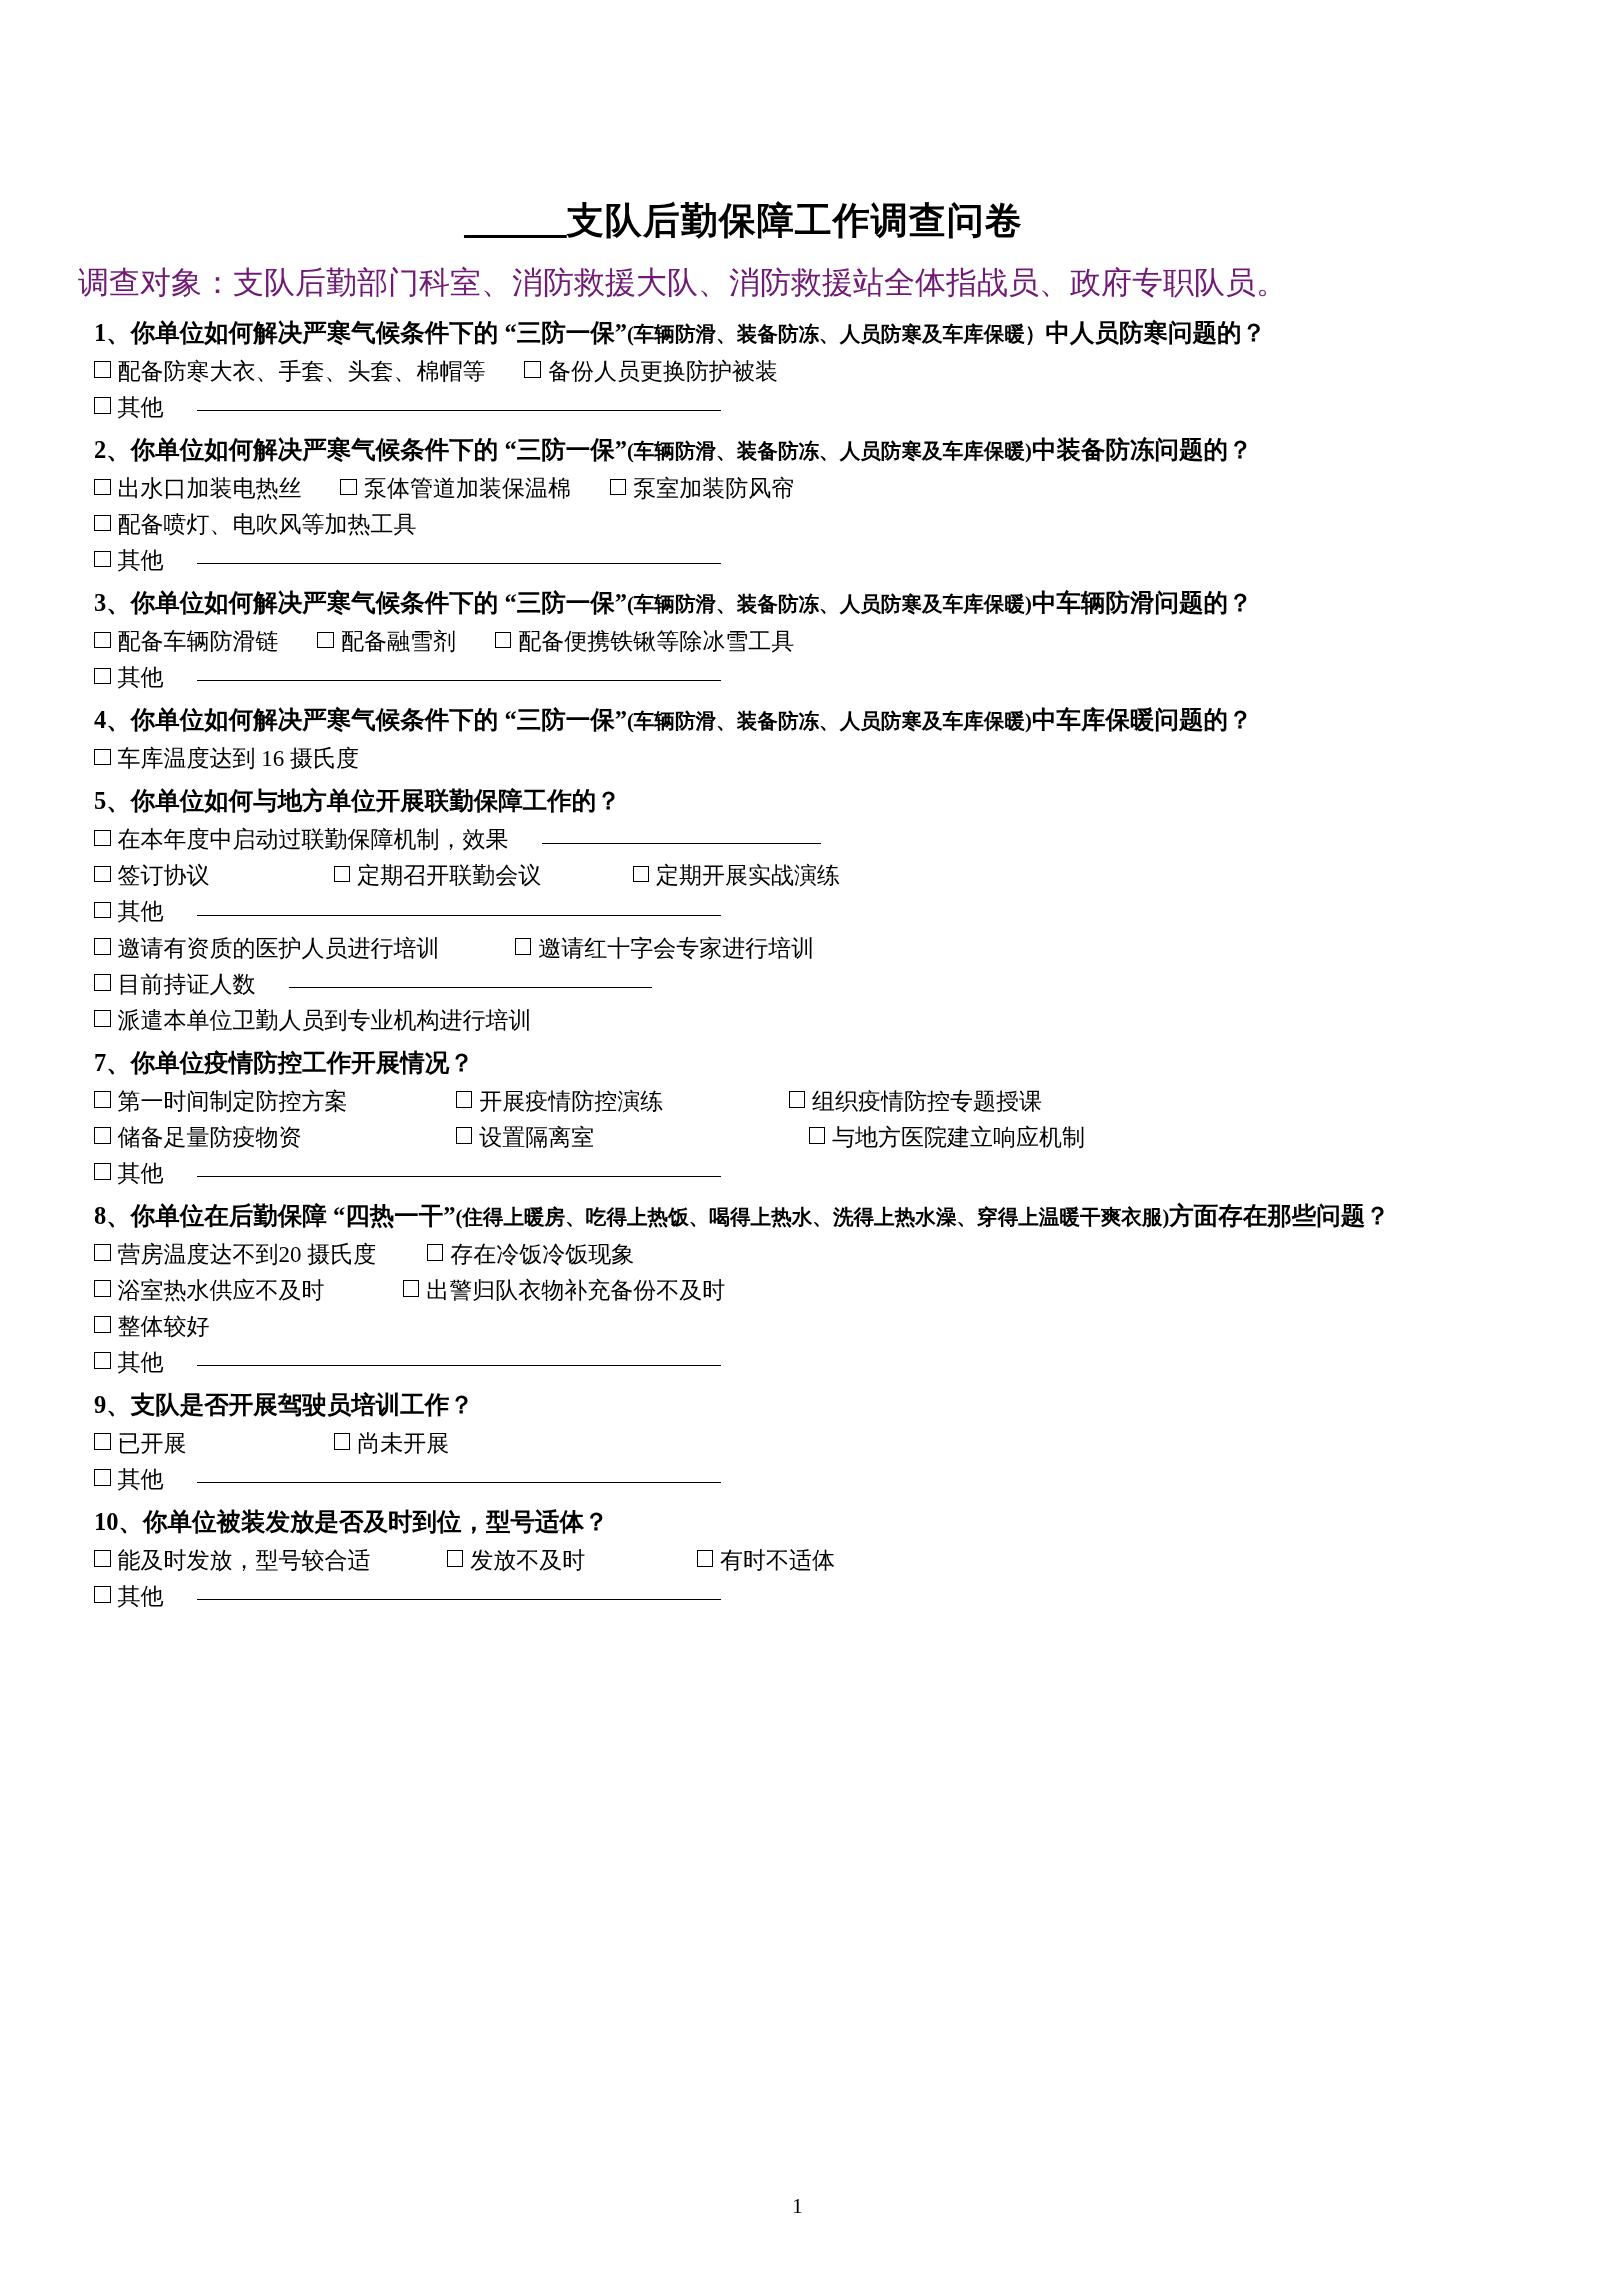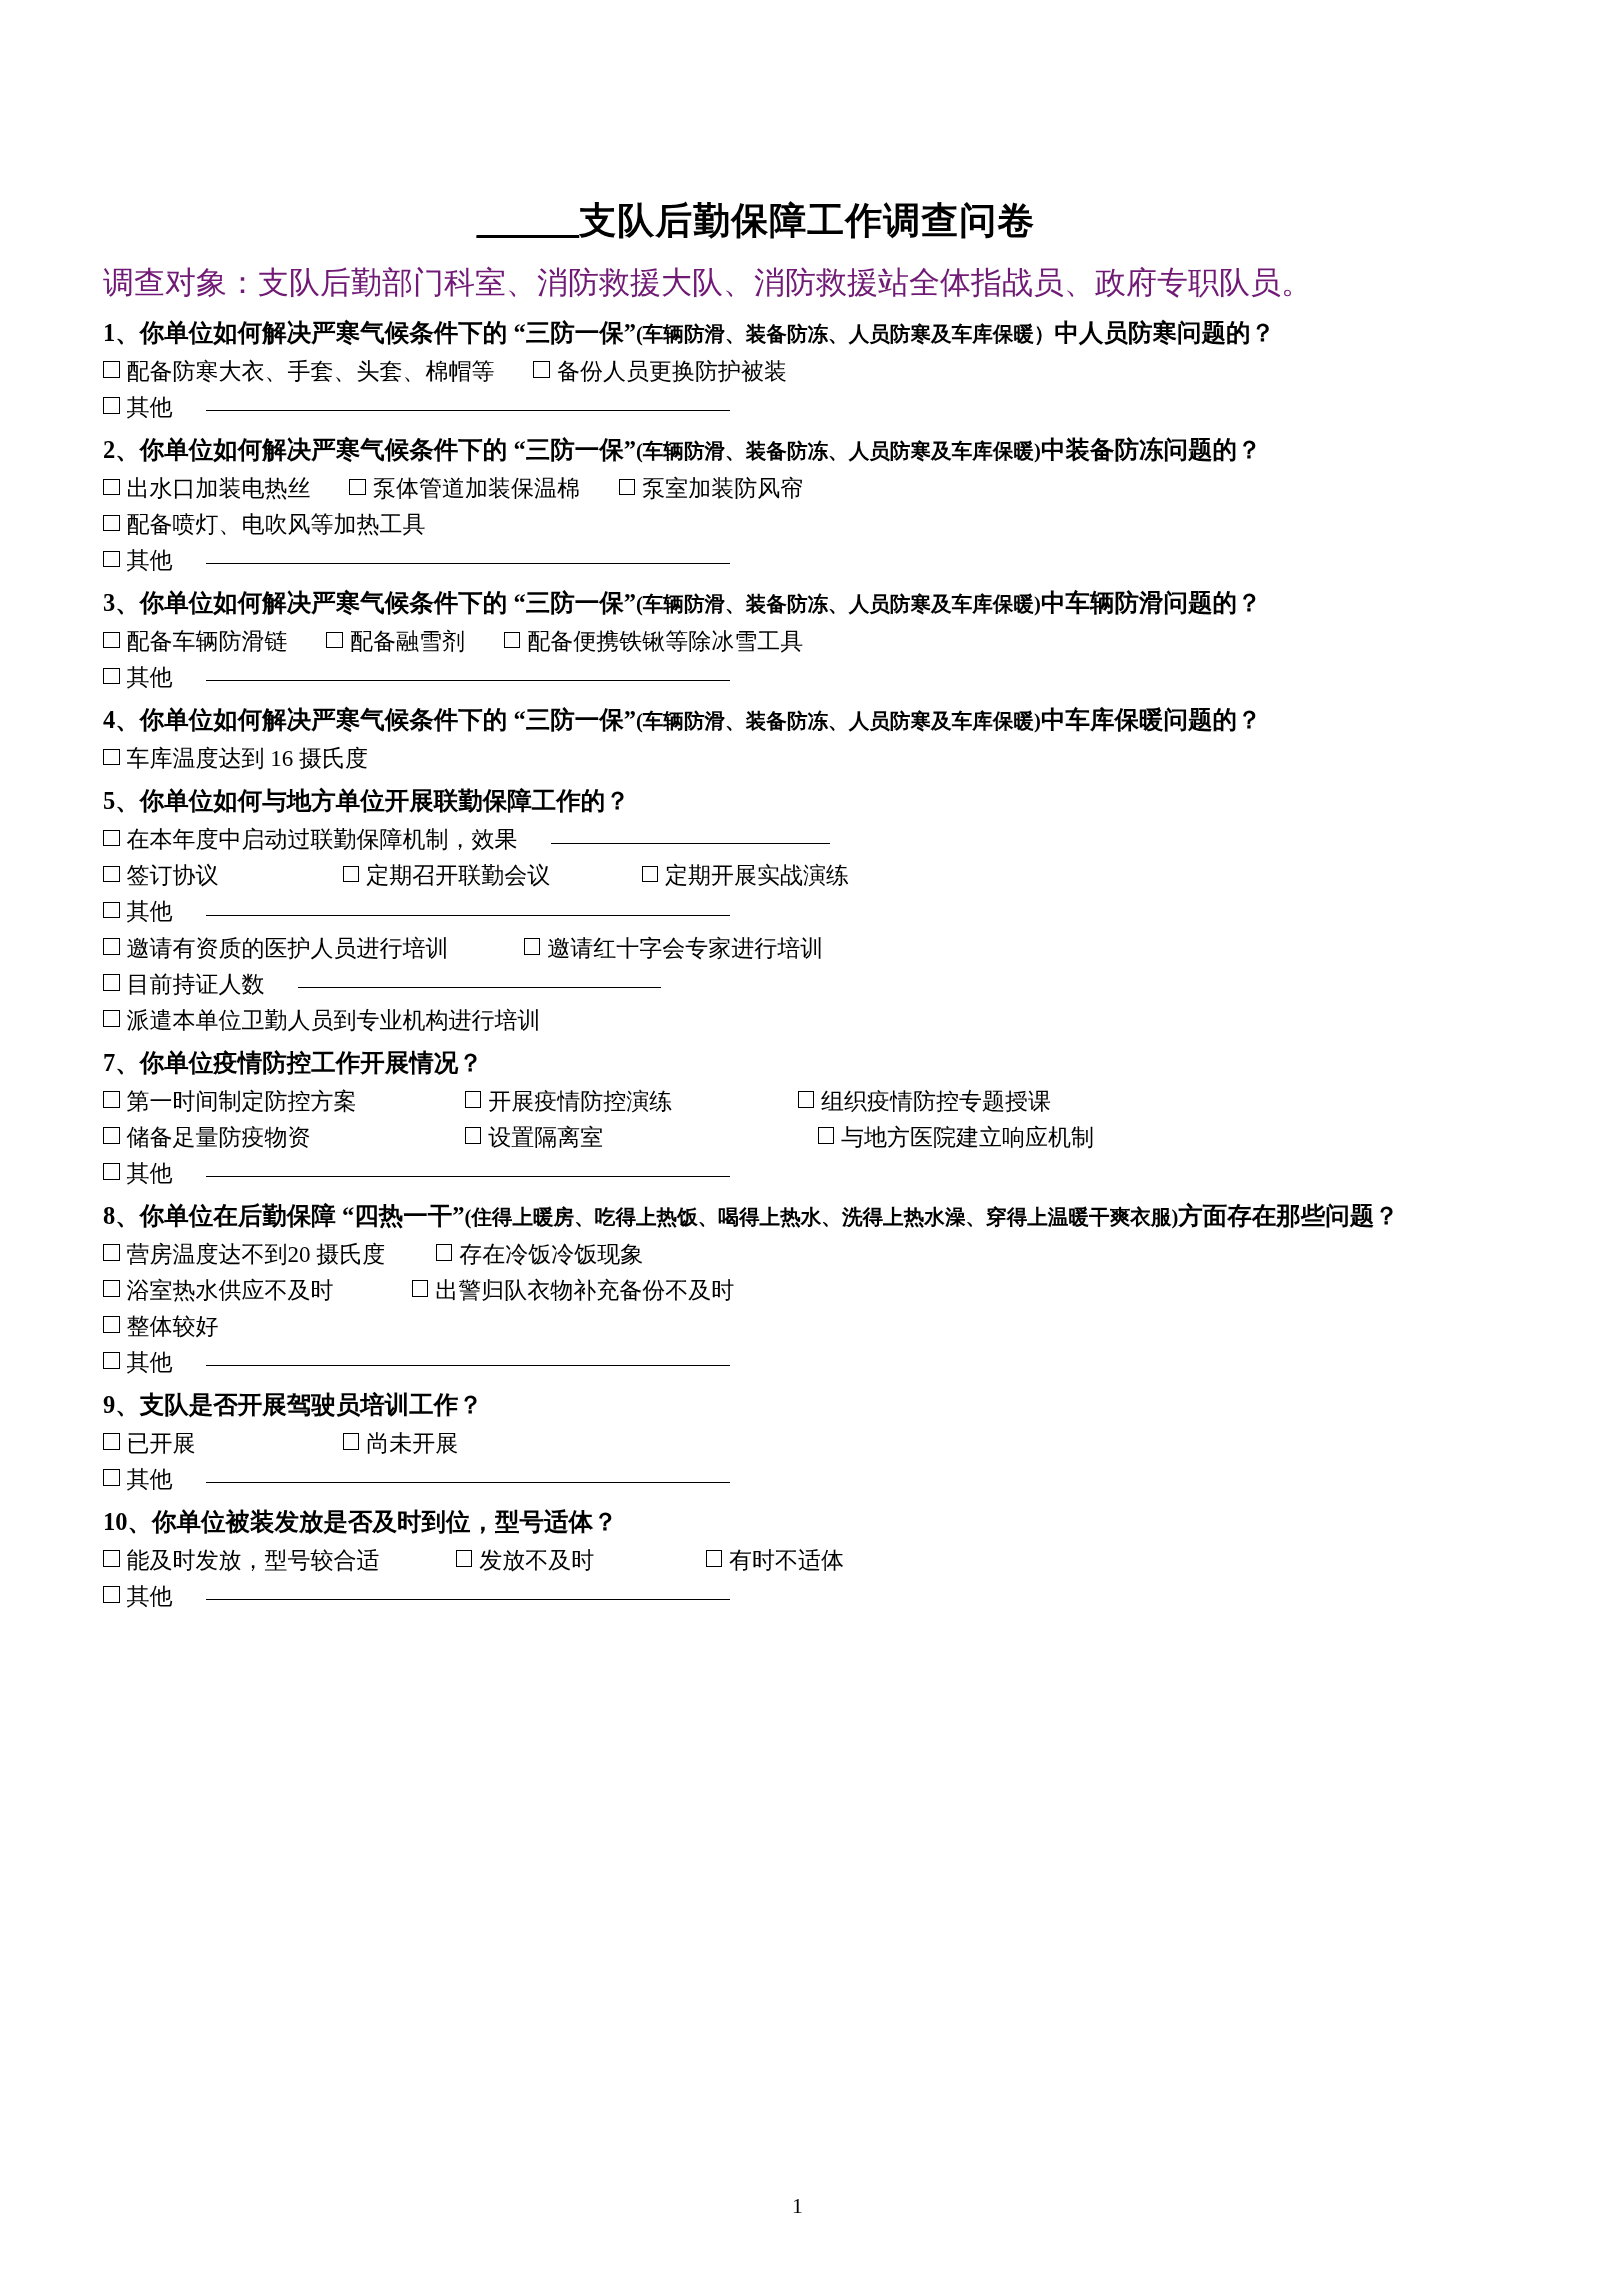--- a/index.html
+++ b/index.html
@@ -11,21 +11,21 @@
     width: 1621px;
     height: 2293px;
     font-family: "Liberation Serif", "DejaVu Serif", serif;
     color: #000000;
   }
   .page {
     position: relative;
     width: 1595px;
     height: 2293px;
     box-sizing: border-box;
-    padding: 196px 186px 0 103px;
+    padding: 196px 186px 0 78px;
   }
   .doc-title {
     text-align: center;
     font-size: 37px;
     font-weight: bold;
     letter-spacing: 1px;
     margin: 0 0 13.7px 0;
     white-space: nowrap;
   }
   .title-blank {
@@ -33,21 +33,21 @@
     letter-spacing: 2px;
   }
   .audience {
     color: #701a75;
     font-size: 31px;
     font-weight: normal;
     margin: 0 0 7.8px 0;
     line-height: 1.5;
   }
   .q {
-    margin: 0 0 2px 0;
+    margin: 0 0 2px 16px;
   }
   .q-text {
     font-size: 24.5px;
     font-weight: bold;
     line-height: 1.52;
     margin: 5.9px 0 3.9px 0;
   }
   .q-text .note {
     font-size: 20.6px;
     font-weight: bold;

